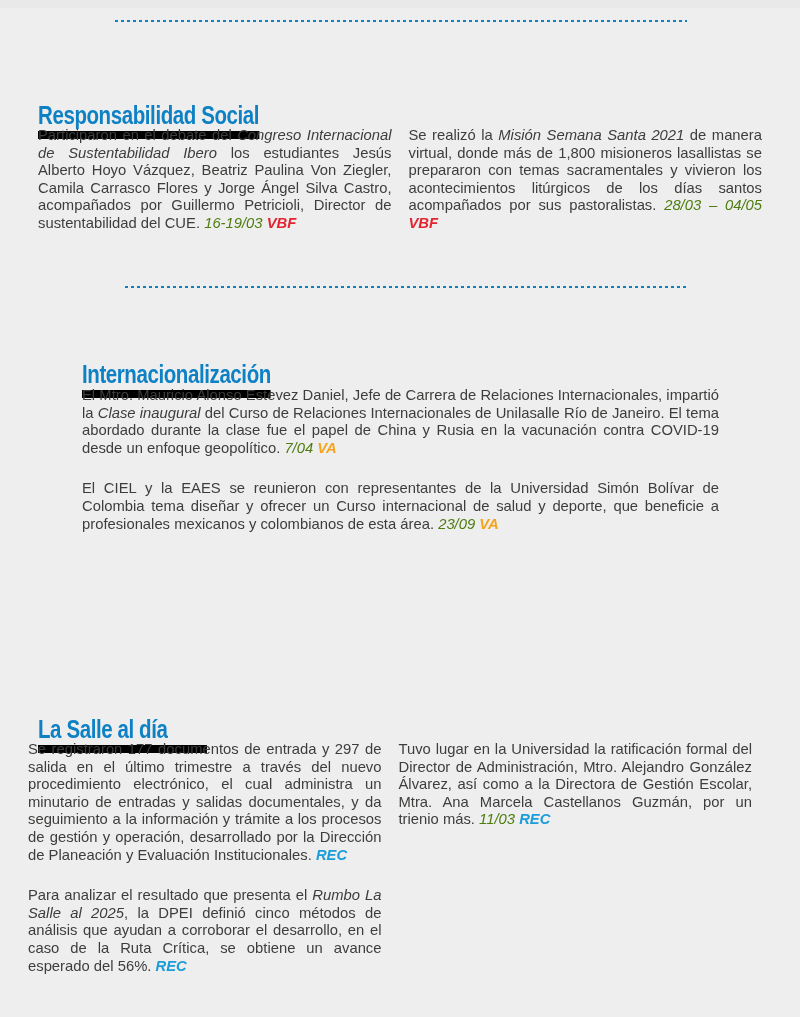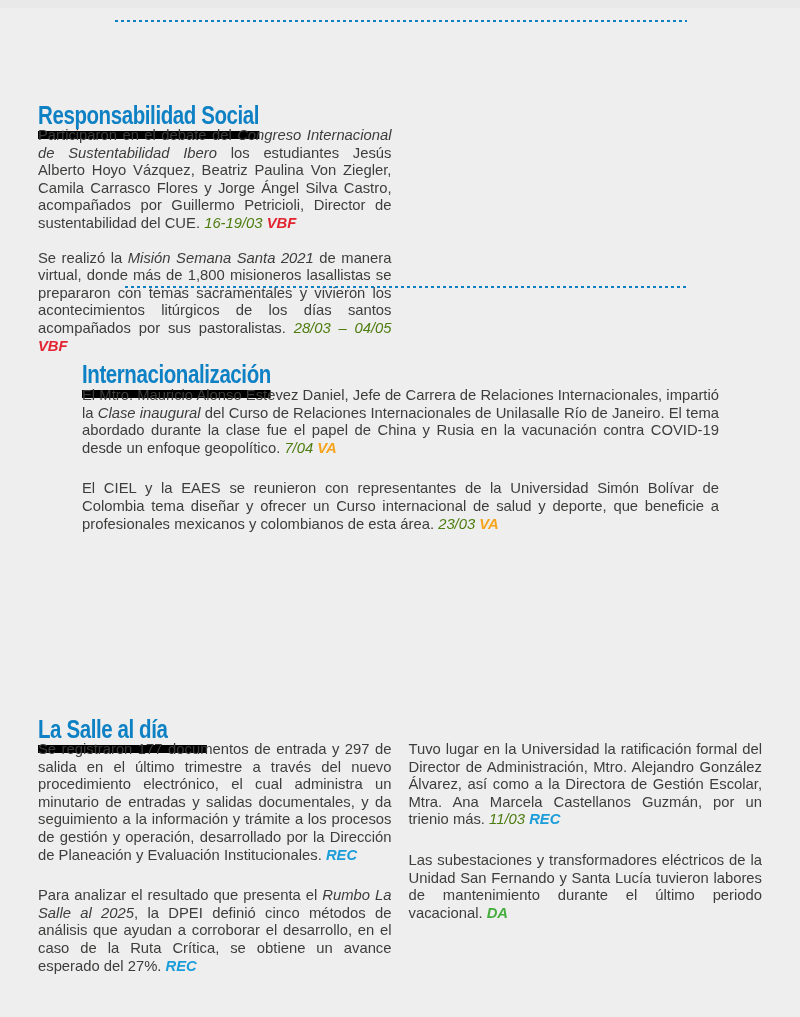--- a/index.html
+++ b/index.html
@@ -37,23 +37,23 @@
   .title-1 { left:38px; top:74px; }
   .title-2 { left:82px; top:333px; }
   .title-3 { left:38px; top:688px; padding-right:48px; }
 
   .text-block {
     position:absolute;
     font-size:14.8px;
     line-height:17.6px;
     text-align:justify;
   }
-  .block-1 { left:38px; top:119px; width:724px;flex-direction:column; }
+  .block-1 { left:38px; top:119px; width:724px; }
   .block-2 { left:82px; top:379px; width:637px; }
-  .block-3 { left:38px; top:733px; width:724px; }
+  .block-3 { left:28px; top:733px; width:724px; }
 
   .cols { display:flex; gap:17px; }
   .col { width:353.5px; }
 
   .text-block p { margin:0 0 23px 0; }
   .text-block p:last-child { margin-bottom:0; }
 
   .seg-i    { font-style:italic; }
   .seg-date { font-style:italic; color:#4d7c0f; }
   .seg-tag  { font-style:italic; font-weight:bold; }
@@ -75,29 +75,28 @@
         <p><span>Se realizó la </span><span class="seg-i">Misión Semana Santa 2021</span><span> de manera virtual, donde más de 1,800 misioneros lasallistas se prepararon con temas sacramentales y vivieron los acontecimientos litúrgicos de los días santos acompañados por sus pastoralistas. </span><span class="seg-date">28/03 – 04/05 </span><span class="seg-tag" style="color: rgb(227, 36, 49);">VBF</span></p>
       </div>
   </div>
 
   <div class="dashed-rule rule-mid"></div>
 
   <h2 class="section-title title-2">Internacionalización</h2>
 
   <div class="text-block block-2">
       <p><span>El Mtro. Mauricio Alonso Estevez Daniel, Jefe de Carrera de Relaciones Internacionales, impartió la </span><span class="seg-i">Clase inaugural</span><span> del Curso de Relaciones Internacionales de Unilasalle Río de Janeiro. El tema abordado durante la clase fue el papel de China y Rusia en la vacunación contra COVID-19 desde un enfoque geopolítico. </span><span class="seg-date">7/04 </span><span class="seg-tag" style="color: rgb(246, 164, 28);">VA</span></p>
-      <p><span>El CIEL y la EAES se reunieron con representantes de la Universidad Simón Bolívar de Colombia tema diseñar y ofrecer un Curso internacional de salud y deporte, que beneficie a profesionales mexicanos y colombianos de esta área. </span><span class="seg-date">23/03 </span><span class="seg-tag" style="color: rgb(246, 164, 28);">VA</span></p>
+      <p><span>El CIEL y la EAES se reunieron con representantes de la Universidad Simón Bolívar de Colombia tema diseñar y ofrecer un Curso internacional de salud y deporte, que beneficie a profesionales mexicanos y colombianos de esta área. </span><span class="seg-date">23/09 </span><span class="seg-tag" style="color: rgb(246, 164, 28);">VA</span></p>
     </div>
 
   <h2 class="section-title title-3">La Salle al día</h2>
 
   <div class="text-block block-3 cols">
     <div class="col">
         <p><span>Se registraron 177 documentos de entrada y 297 de salida en el último trimestre a través del nuevo procedimiento electrónico, el cual administra un minutario de entradas y salidas documentales, y da seguimiento a la información y trámite a los procesos de gestión y operación, desarrollado por la Dirección de Planeación y Evaluación Institucionales. </span><span class="seg-tag" style="color: rgb(27, 157, 217);">REC</span></p>
-        <p><span>Para analizar el resultado que presenta el </span><span class="seg-i">Rumbo La Salle al 2025</span><span>, la DPEI definió cinco métodos de análisis que ayudan a corroborar el desarrollo, en el caso de la Ruta Crítica, se obtiene un avance esperado del 27%. </span><span class="seg-tag" style="color: rgb(27, 157, 217);">REC</span></p>
+        <p><span>Para analizar el resultado que presenta el </span><span class="seg-i">Rumbo La Salle al 2025</span><span>, la DPEI definió cinco métodos de análisis que ayudan a corroborar el desarrollo, en el caso de la Ruta Crítica, se obtiene un avance esperado del 56%. </span><span class="seg-tag" style="color: rgb(27, 157, 217);">REC</span></p>
       </div>
     <div class="col">
         <p><span>Tuvo lugar en la Universidad la ratificación formal del Director de Administración, Mtro. Alejandro González Álvarez, así como a la Directora de Gestión Escolar, Mtra. Ana Marcela Castellanos Guzmán, por un trienio más. </span><span class="seg-date">11/03 </span><span class="seg-tag" style="color: rgb(27, 157, 217);">REC</span></p>
-        <p><span>Las subestaciones y transformadores eléctricos de la Unidad San Fernando y Santa Lucía tuvieron labores de mantenimiento durante el último periodo vacacional. </span><span class="seg-tag" style="color: rgb(69, 173, 62);">DA</span></p>
       </div>
   </div>
 
 </div>
 
 </body></html>

